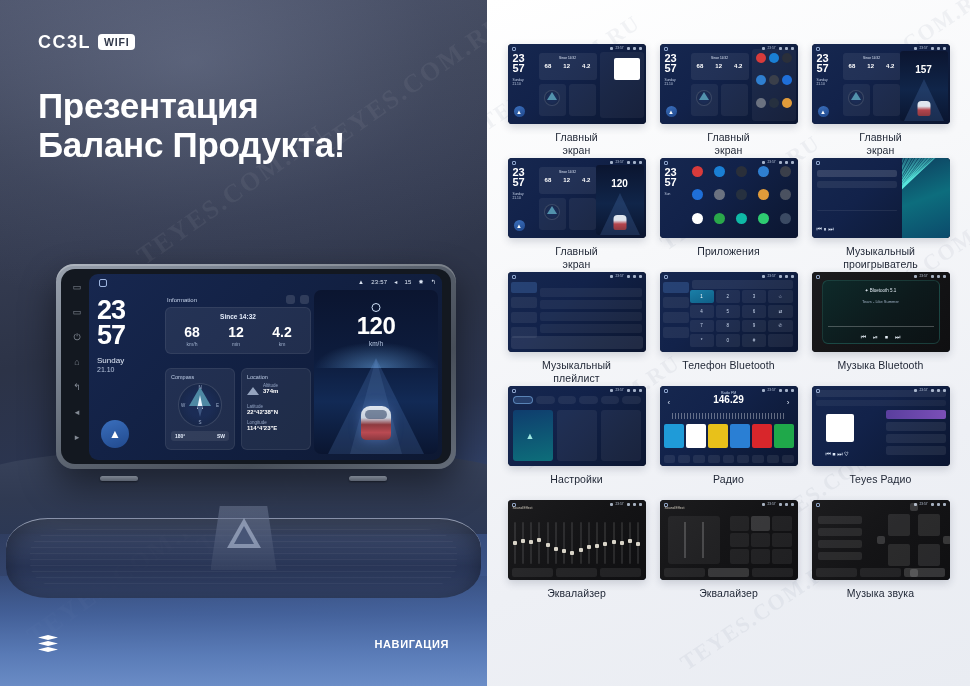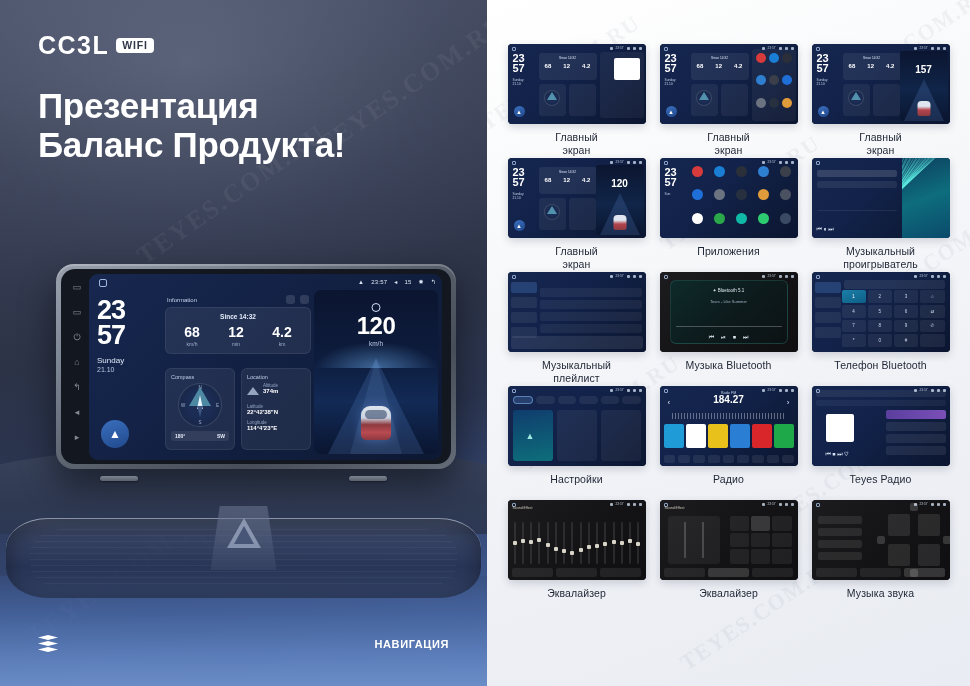--- a/index.html
+++ b/index.html
@@ -31,21 +31,21 @@
     font-weight: 700;
   }
   .lp-wm.a { left: 120px; top: 180px; }
   .lp-wm.b { left: 300px; top: 70px; }
   .lp-wm.c { left: 180px; top: 470px; }
   .lp-wm.d { left: 10px; top: 560px; color: rgba(255,255,255,.07); }
 
   
   .logo-row { position: absolute; left: 38px; top: 33px; display: flex; align-items: center; gap: 7px; z-index: 6; }
   .logo-text {
-    color: #ffffff; font-size: 25px; font-weight: 700;
+    color: #ffffff; font-size: 18px; font-weight: 700;
     letter-spacing: 1.5px; line-height: 1;
   }
   .logo-badge {
     background: #ffffff; color: #2f3648; border-radius: 4px;
     font-size: 10.5px; font-weight: 700; letter-spacing: .8px;
     padding: 2.5px 6px 2.5px 6px; line-height: 1;
   }
 
   
   .headline { position: absolute; left: 38px; top: 86px; z-index: 6; }
@@ -755,44 +755,20 @@
               <div></div>
               <div></div>
               <div></div>
             </div>
             <div class="pl-bar"></div>
           </div>
           <div class="tile-label">Музыкальный<br>плейлист</div>
         </div>
         <div class="tile">
           <div class="shot">
-            <div class="ms-dark"></div>
-            <div class="ms-home"></div>
-            <div class="ms-status">
-              <i></i>
-              <b>23:57</b>
-              <i></i>
-              <i></i>
-              <i></i>
-            </div>
-            <div class="btm-box"></div>
-            <div class="btm-t">✦ Bluetooth 5.1</div>
-            <div class="btm-t" style="top:27px;font-size:4px;color:#9fb0c4">Tears - Like Summer</div>
-            <div class="btm-prog"></div>
-            <div class="btm-ctr">
-              <span>⏮</span>
-              <span>⏯</span>
-              <span>⏹</span>
-              <span>⏭</span>
-            </div>
-          </div>
-          <div class="tile-label">Музыка Bluetooth</div>
-        </div>
-        <div class="tile">
-          <div class="shot">
             <div class="ms-blue"></div>
             <div class="ms-home"></div>
             <div class="ms-status">
               <i></i>
               <b>23:57</b>
               <i></i>
               <i></i>
               <i></i>
             </div>
             <div class="pl-side">
@@ -818,20 +794,44 @@
               <span class="bt-key">*</span>
               <span class="bt-key">0</span>
               <span class="bt-key">#</span>
               <span class="bt-key"></span>
             </div>
           </div>
           <div class="tile-label">Телефон Bluetooth</div>
         </div>
         <div class="tile">
           <div class="shot">
+            <div class="ms-dark"></div>
+            <div class="ms-home"></div>
+            <div class="ms-status">
+              <i></i>
+              <b>23:57</b>
+              <i></i>
+              <i></i>
+              <i></i>
+            </div>
+            <div class="btm-box"></div>
+            <div class="btm-t">✦ Bluetooth 5.1</div>
+            <div class="btm-t" style="top:27px;font-size:4px;color:#9fb0c4">Tears - Like Summer</div>
+            <div class="btm-prog"></div>
+            <div class="btm-ctr">
+              <span>⏮</span>
+              <span>⏯</span>
+              <span>⏹</span>
+              <span>⏭</span>
+            </div>
+          </div>
+          <div class="tile-label">Музыка Bluetooth</div>
+        </div>
+        <div class="tile">
+          <div class="shot">
             <div class="ms-blue"></div>
             <div class="ms-home"></div>
             <div class="ms-status">
               <i></i>
               <b>23:57</b>
               <i></i>
               <i></i>
               <i></i>
             </div>
             <div class="set-tabs">
@@ -856,21 +856,21 @@
             <div class="ms-blue"></div>
             <div class="ms-home"></div>
             <div class="ms-status">
               <i></i>
               <b>23:57</b>
               <i></i>
               <i></i>
               <i></i>
             </div>
             <div style="position:absolute;left:0;right:0;top:5px;text-align:center;color:#c4d3ea;font-size:3.5px">Radio FM</div>
-            <div class="rad-top">184.27</div>
+            <div class="rad-top">146.29</div>
             <div style="position:absolute;left:8px;top:12px;color:#dde7f7;font-size:8px">‹</div>
             <div style="position:absolute;right:8px;top:12px;color:#dde7f7;font-size:8px">›</div>
             <div class="rad-scale"></div>
             <div class="rad-presets">
               <div style="background:#1f9bd8"></div>
               <div style="background:#ffffff"></div>
               <div style="background:#e8c11a"></div>
               <div style="background:#2a7fd4"></div>
               <div style="background:#d8262b"></div>
               <div style="background:#1fa84a"></div>

